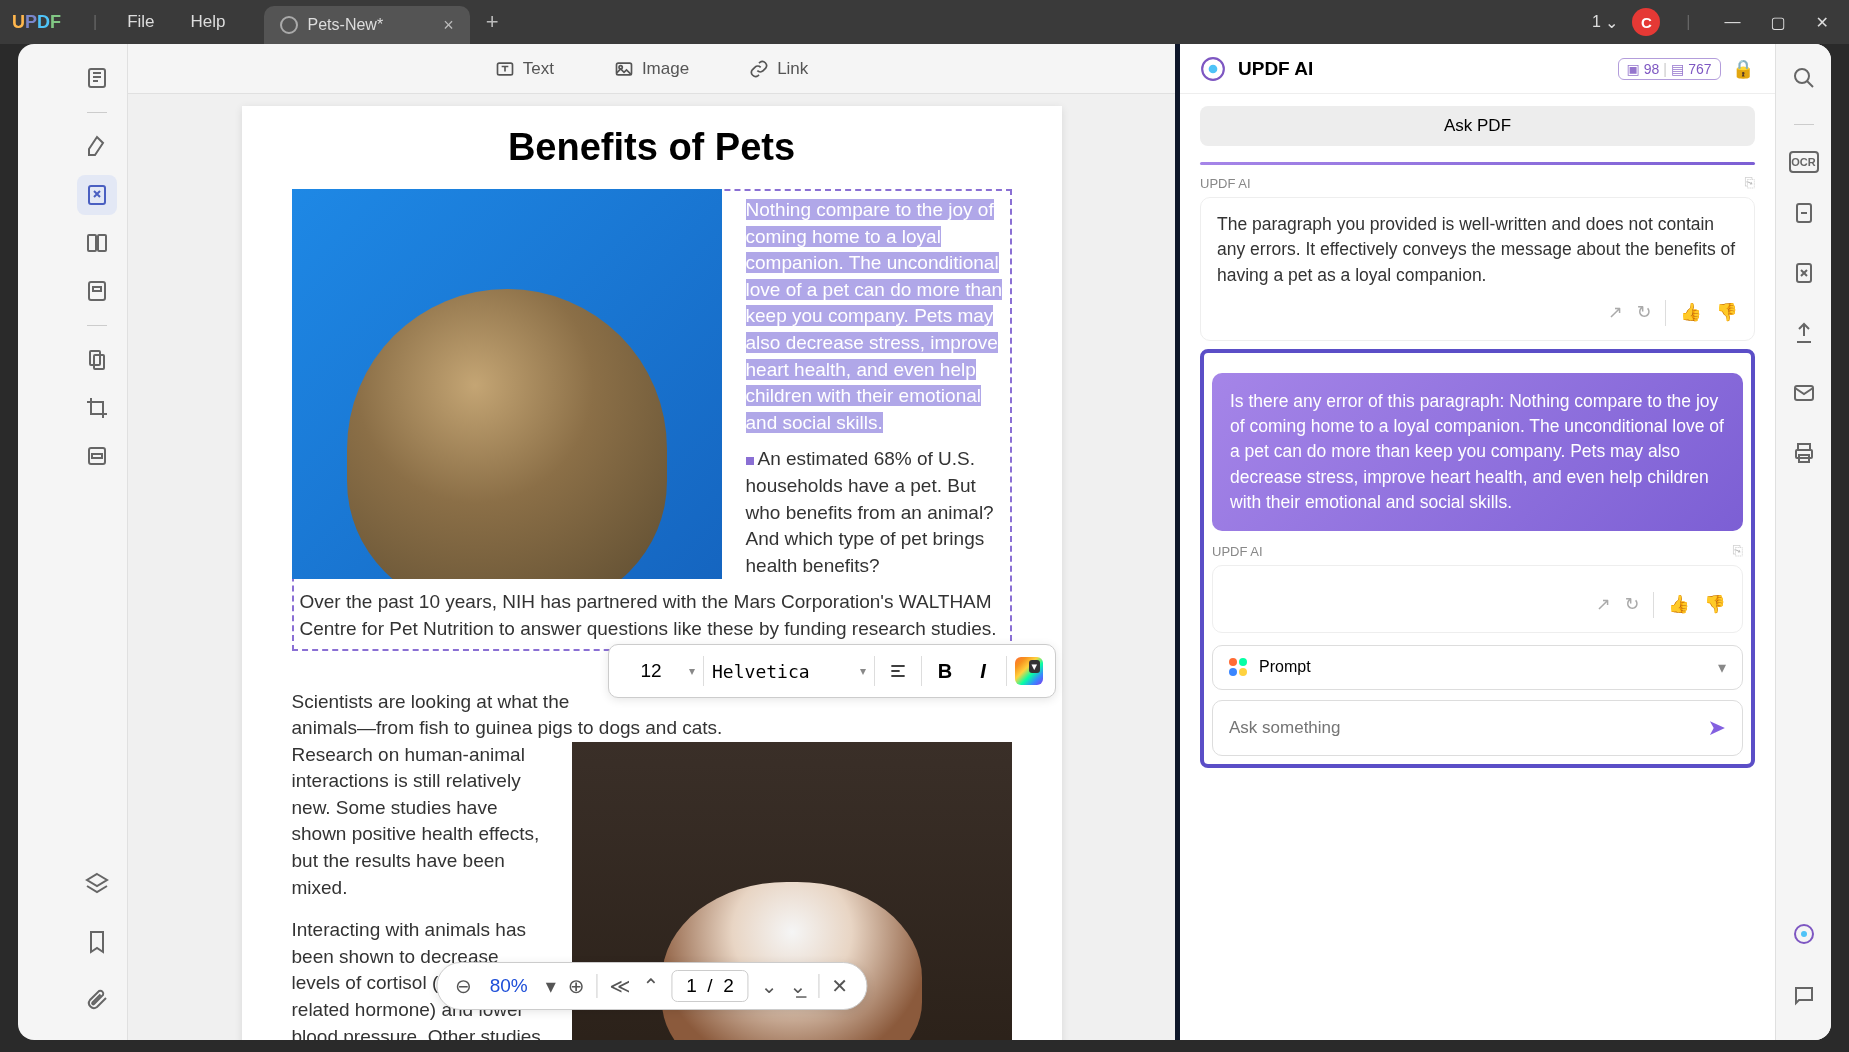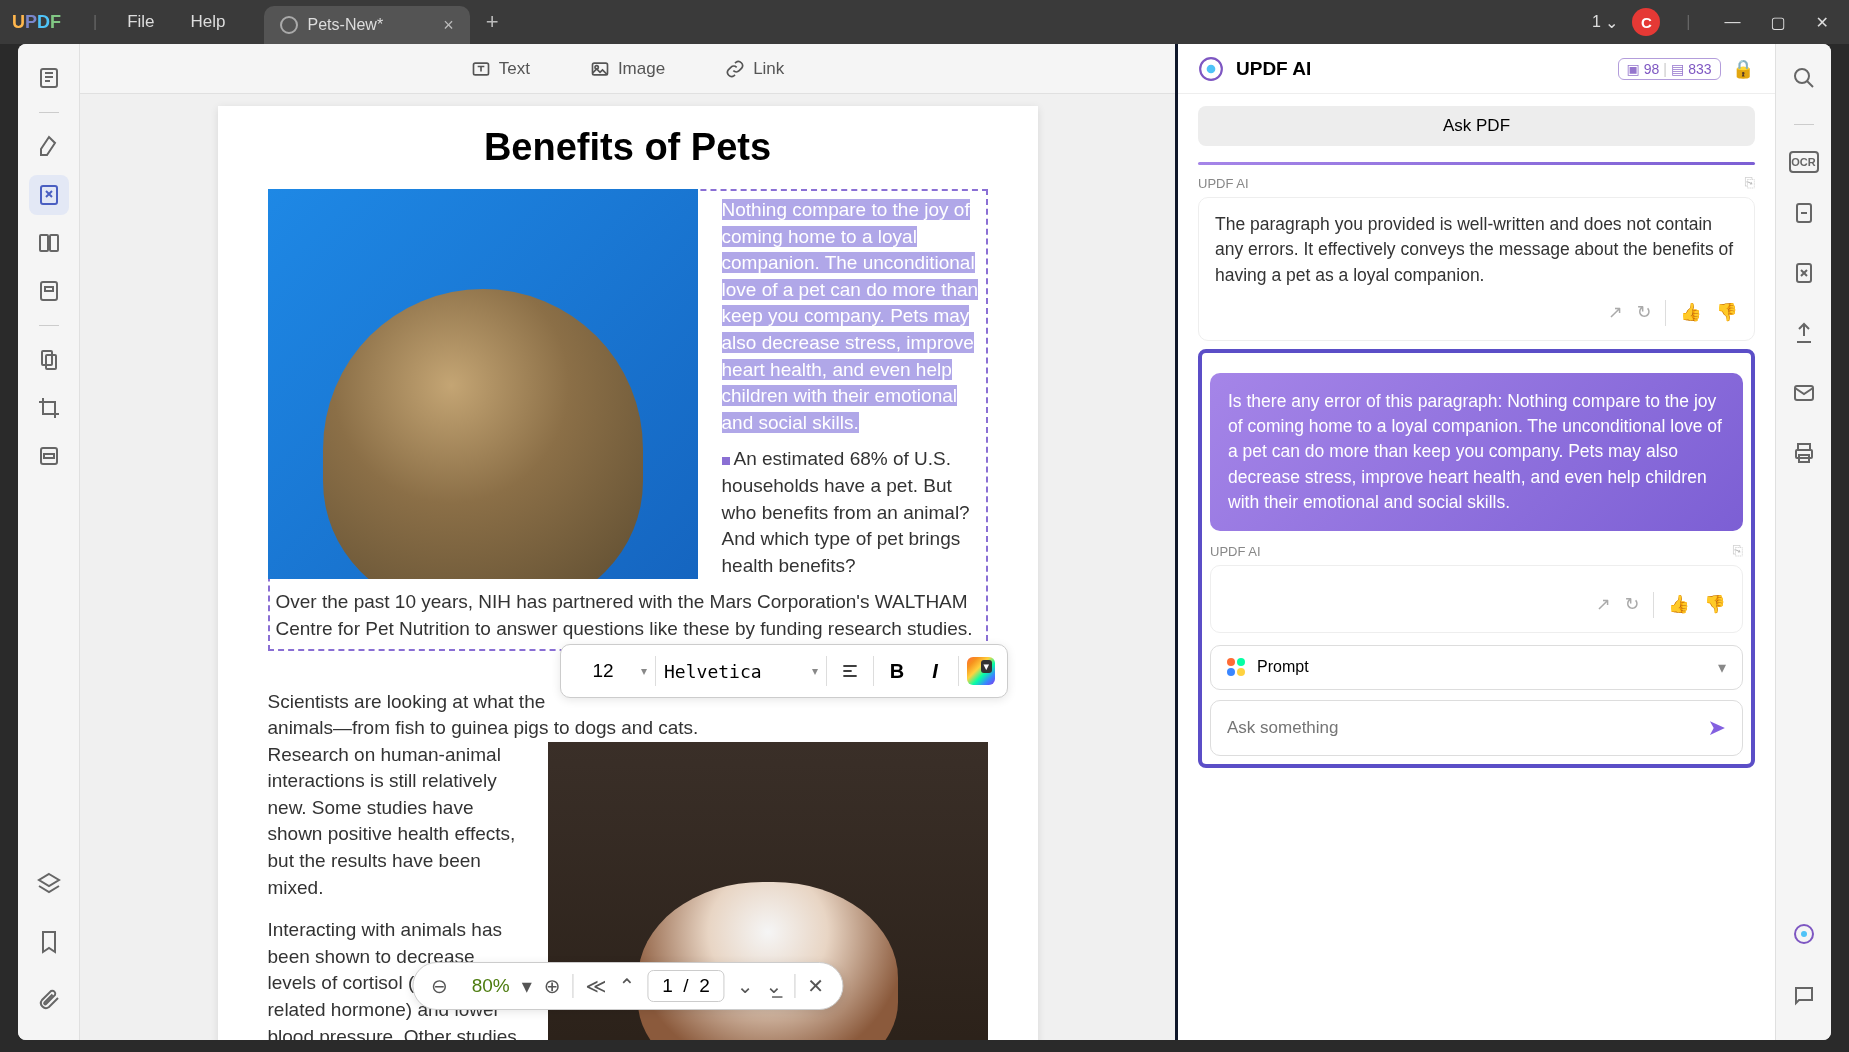--- a/index.html
+++ b/index.html
@@ -13,21 +13,21 @@
 .menu-item { margin: 0 18px; cursor: pointer; font-size: 17px; }
 .tab { background: #545454; border-radius: 10px 10px 0 0; padding: 0 16px; height: 38px; display: flex; align-items: center; margin-left: 20px; margin-top: 6px; gap: 10px; font-size: 16px; }
 .tab-icon { width: 18px; height: 18px; border: 2px solid #aaa; border-radius: 50%; position: relative; }
 .tab-close { color: #bbb; font-size: 18px; margin-left: 50px; cursor: pointer; }
 .tab-add { color: #bbb; font-size: 22px; margin-left: 16px; cursor: pointer; }
 .titlebar-right { margin-left: auto; display: flex; align-items: center; gap: 14px; }
 .user-avatar { width: 28px; height: 28px; background: #e53935; border-radius: 50%; display: flex; align-items: center; justify-content: center; color: #fff; font-weight: bold; font-size: 15px; }
 .win-btn { color: #ddd; font-size: 16px; cursor: pointer; padding: 4px 8px; }
 
 
-.main-wrap { position: absolute; top: 44px; left: 18px; right: 18px; bottom: 12px; background: #f5f5f5; border-radius: 8px; display: flex; overflow: hidden; }
+.main-wrap { position: absolute; top: 44px; left: 18px; right: 18px; bottom: 12px; background: #f5f5f5; border-radius: 16px; display: flex; overflow: hidden; padding-left: 48px; }
 
 
 .left-sidebar { width: 62px; background: #f5f5f5; display: flex; flex-direction: column; align-items: center; padding-top: 14px; gap: 8px; border-right: 1px solid #e0e0e0; }
 .sb-icon { width: 40px; height: 40px; display: flex; align-items: center; justify-content: center; border-radius: 8px; cursor: pointer; color: #666; }
 .sb-icon.active { background: #e3e8f5; color: #4a5fc1; }
 .sb-icon svg { width: 24px; height: 24px; }
 .sb-divider { width: 20px; height: 1px; background: #ccc; margin: 6px 0; }
 .sb-bottom { margin-top: auto; margin-bottom: 20px; display: flex; flex-direction: column; gap: 18px; align-items: center; }
 
 
@@ -55,26 +55,26 @@
 .tt-select { width: 140px; font-size: 18px; font-family: monospace; border: none; outline: none; }
 .tt-sep { width: 1px; height: 30px; background: #ddd; }
 .tt-btn { width: 30px; height: 30px; display: flex; align-items: center; justify-content: center; cursor: pointer; font-weight: bold; font-size: 20px; }
 .tt-caret { color: #888; font-size: 12px; }
 .tt-color { width: 28px; height: 28px; background: linear-gradient(135deg, #ff6b35, #f7931e, #ffd23f, #06ffa5, #3a86ff, #8338ec); border-radius: 6px; position: relative; }
 .tt-color::after { content: "▾"; position: absolute; right: 3px; top: 3px; color: #fff; font-size: 11px; background: #333; border-radius: 3px; padding: 0 3px; }
 
 
 .zoom-bar { position: absolute; bottom: 30px; left: 50%; transform: translateX(-50%); background: #fff; border: 1px solid #ccc; border-radius: 24px; height: 48px; display: flex; align-items: center; padding: 0 18px; gap: 12px; box-shadow: 0 2px 10px rgba(0,0,0,0.1); z-index: 20; }
 .zb-btn { cursor: pointer; color: #555; font-size: 20px; display: flex; align-items: center; }
-.zb-text { font-size: 19px; color: #4d7c0f; min-width: 50px; text-align: right; }
+.zb-text { font-size: 19px; color: #1d4ed8; min-width: 50px; text-align: center; }
 .zb-page { border: 1px solid #ccc; border-radius: 6px; padding: 4px 14px; font-size: 19px; }
 .zb-sep { width: 1px; height: 24px; background: #ccc; }
 
 
-.ai-panel { width: 600px; background: #fff; border-left: 3px solid #0f172a; display: flex; flex-direction: column; position: relative; }
+.ai-panel { width: 600px; background: #fff; border-left: 5px solid #0f172a; display: flex; flex-direction: column; position: relative; }
 .ai-header { height: 50px; display: flex; align-items: center; padding: 0 20px; border-bottom: 1px solid #eee; gap: 12px; }
 .ai-logo { width: 26px; height: 26px; }
 .ai-title { font-weight: bold; font-size: 19px; flex: 1; }
 .ai-badges { border: 1px solid #b39ddb; border-radius: 6px; padding: 2px 8px; font-size: 14px; color: #7e57c2; display: flex; gap: 4px; align-items: center; }
 .ai-lock { color: #aaa; font-size: 18px; }
 
 .ai-tabs { display: flex; padding: 12px 20px 0 20px; gap: 0; }
 .ai-tab { flex: 1; text-align: center; padding: 10px; border-radius: 8px; cursor: pointer; font-size: 17px; background: #ededed; }
 .ai-tab.active { background: #fff; box-shadow: 0 1px 4px rgba(0,0,0,0.1); }
 
@@ -284,21 +284,21 @@
       <svg class="ai-logo" viewBox="0 0 24 24">
           <path d="M12 2a10 10 0 100 20 10 10 0 000-20z" fill="none" stroke="#7e57c2" stroke-width="2"></path>
           <circle cx="12" cy="12" r="4" fill="#4fc3f7"></circle>
         </svg>
       <span class="ai-title">UPDF AI</span>
       <span class="ai-badges">
         <span style="color:#9575cd;">▣</span>
           <span>98</span>
         <span style="color:#ccc;">|</span>
         <span style="color:#9575cd;">▤</span>
-          <span>833</span>
+          <span>767</span>
       </span>
       <span class="ai-lock">🔒</span>
     </div>
     <div class="ai-tabs">
       <div class="ai-tab">Ask PDF</div>
     </div>
 
     <div class="ai-chat">
       <div style="height:3px;background:linear-gradient(90deg,#a585e8,#7c5fd4);border-radius:2px;margin:6px 0 10px 0;"></div>
       <div class="ai-label">

